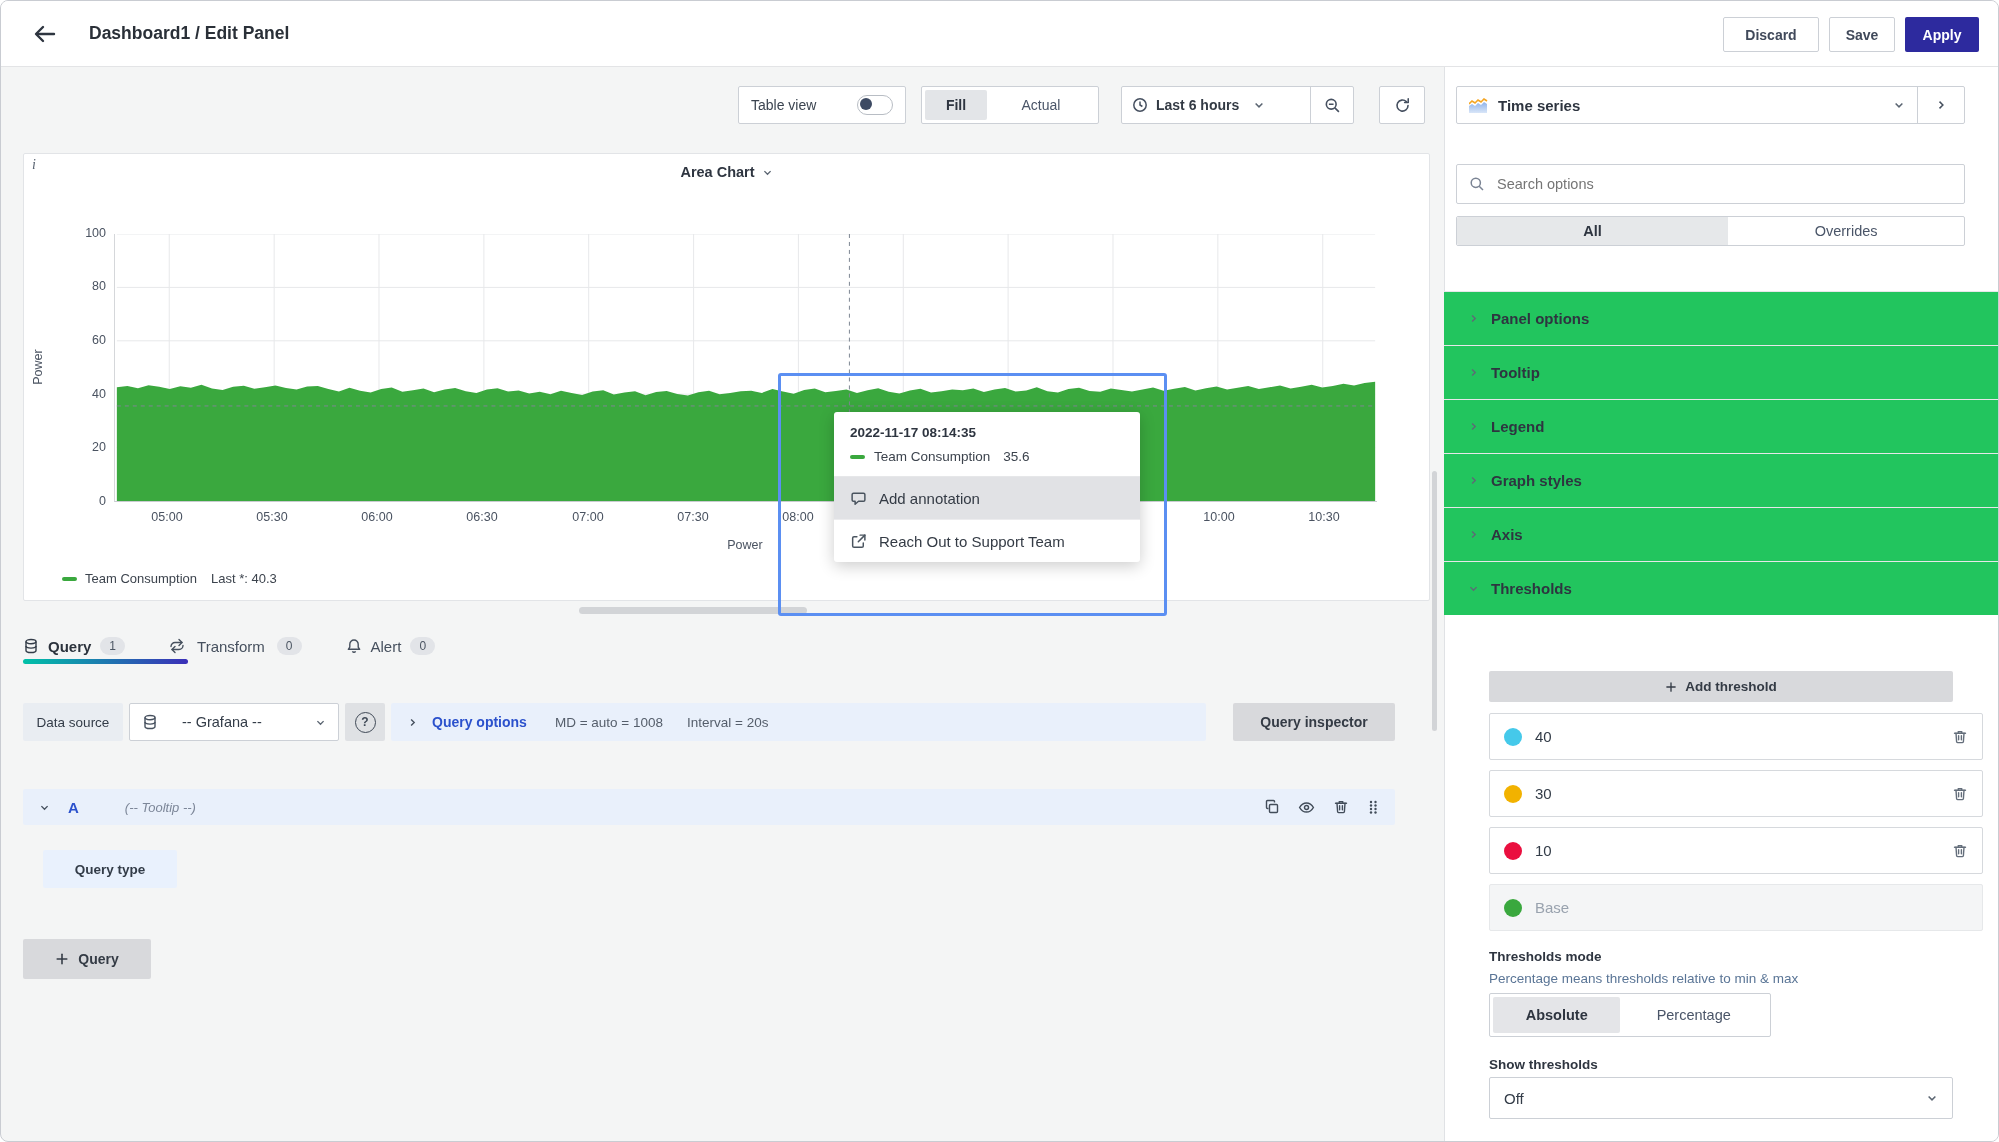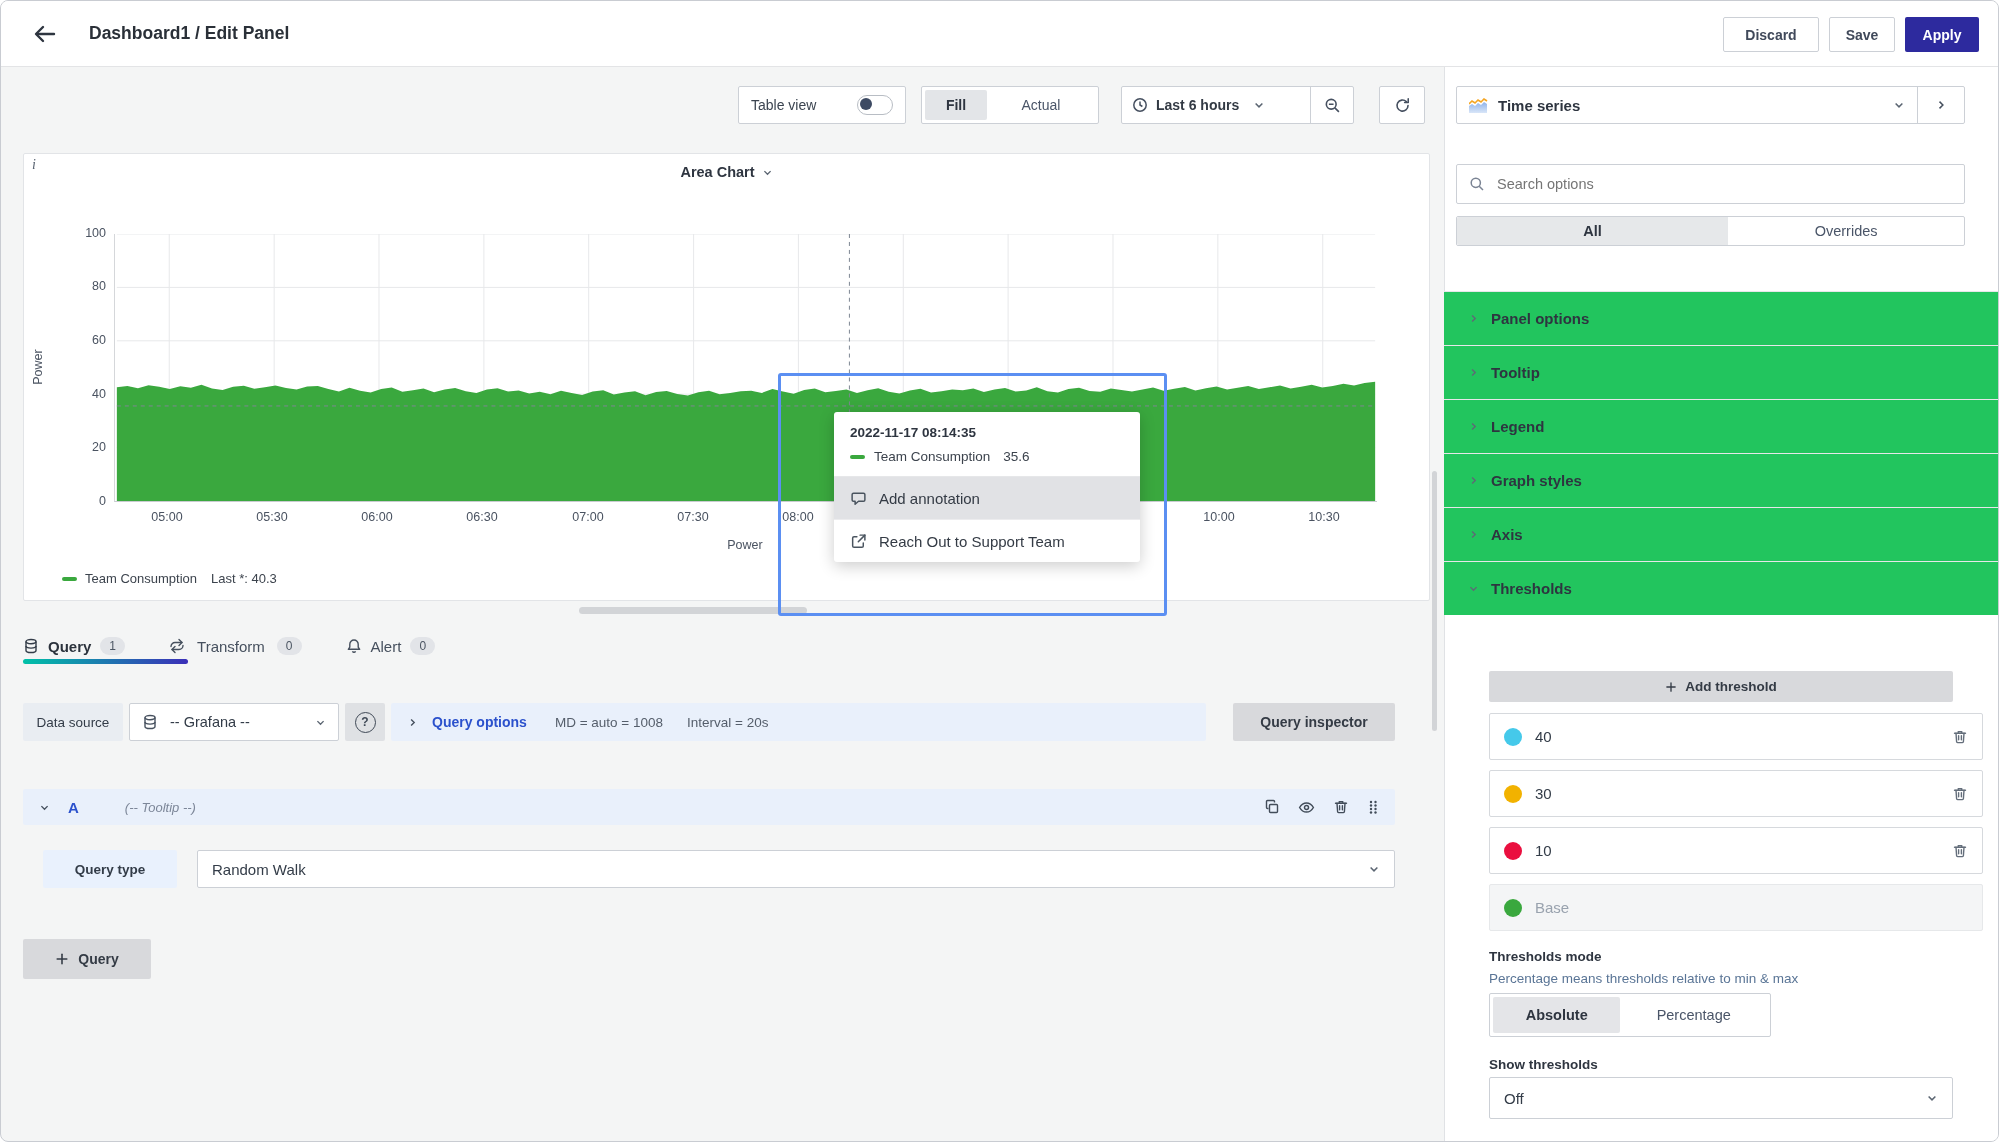--- a/index.html
+++ b/index.html
@@ -228,21 +228,21 @@
       </span>
       <span style="font-size:15px;color:#46505e;">Alert</span>
       <span class="pill">0</span>
     </div>
   </div>
   <div class="abs" style="left:22px;top:658px;width:165px;height:5px;border-radius:3px;background:linear-gradient(90deg,#00c1a8,#3b2fb8);"></div>
 
   <div class="abs flex" style="left:22px;top:702px;width:100px;height:38px;background:#e9edf2;border-radius:2px;justify-content:center;">
     <span style="font-size:13.5px;font-weight:400;color:#333c48;">Data source</span>
   </div>
-  <div class="abs box flex" style="left:128px;top:702px;width:210px;height:38px;padding:0 12px;gap:12px;">
+  <div class="abs box flex" style="left:128px;top:702px;width:210px;height:38px;padding:0 12px;gap:24px;">
     <span class="icon" style="color:#46505e;">
       <svg width="16" height="16" viewBox="0 0 16 16" fill="none" stroke="currentColor" stroke-width="1.4">
           <ellipse cx="8" cy="3.6" rx="5" ry="2.1"></ellipse>
           <path d="M3 3.6v8.8c0 1.2 2.2 2.1 5 2.1s5-.9 5-2.1V3.6"></path>
           <path d="M3 8c0 1.2 2.2 2.1 5 2.1S13 9.2 13 8"></path>
         </svg>
     </span>
     <span style="font-size:14.5px;color:#333c48;flex:1;">-- Grafana --</span>
     <span class="icon" style="color:#5b6572;">
       <svg width="11" height="11" viewBox="0 0 16 16" fill="none" stroke="currentColor" stroke-width="2">
@@ -305,28 +305,20 @@
           <circle cx="4" cy="10" r="1.2"></circle>
           <circle cx="8.5" cy="10" r="1.2"></circle>
           <circle cx="4" cy="13.5" r="1.2"></circle>
           <circle cx="8.5" cy="13.5" r="1.2"></circle>
         </svg>
     </span>
   </div>
 
   <div class="abs flex" style="left:42px;top:849px;width:134px;height:38px;background:#e9f1fd;border-radius:2px;justify-content:center;">
     <span style="font-size:13.5px;font-weight:700;color:#333c48;">Query type</span>
-  </div>
-  <div class="abs box flex" style="left:196px;top:849px;width:1198px;height:38px;padding:0 14px;">
-    <span style="font-size:15px;color:#333c48;flex:1;">Random Walk</span>
-    <span class="icon" style="color:#5b6572;">
-      <svg width="12" height="12" viewBox="0 0 16 16" fill="none" stroke="currentColor" stroke-width="2">
-          <path d="M3.5 6l4.5 4.5L12.5 6"></path>
-        </svg>
-    </span>
   </div>
 
   <div class="abs btn-gray" style="left:22px;top:938px;width:128px;height:40px;gap:9px;">
     <span class="icon" style="color:#343b45;">
       <svg width="14" height="14" viewBox="0 0 16 16" fill="none" stroke="currentColor" stroke-width="1.8" stroke-linecap="round">
           <path d="M8 2.5v11"></path>
           <path d="M2.5 8h11"></path>
         </svg>
     </span>
     <span>Query</span>

